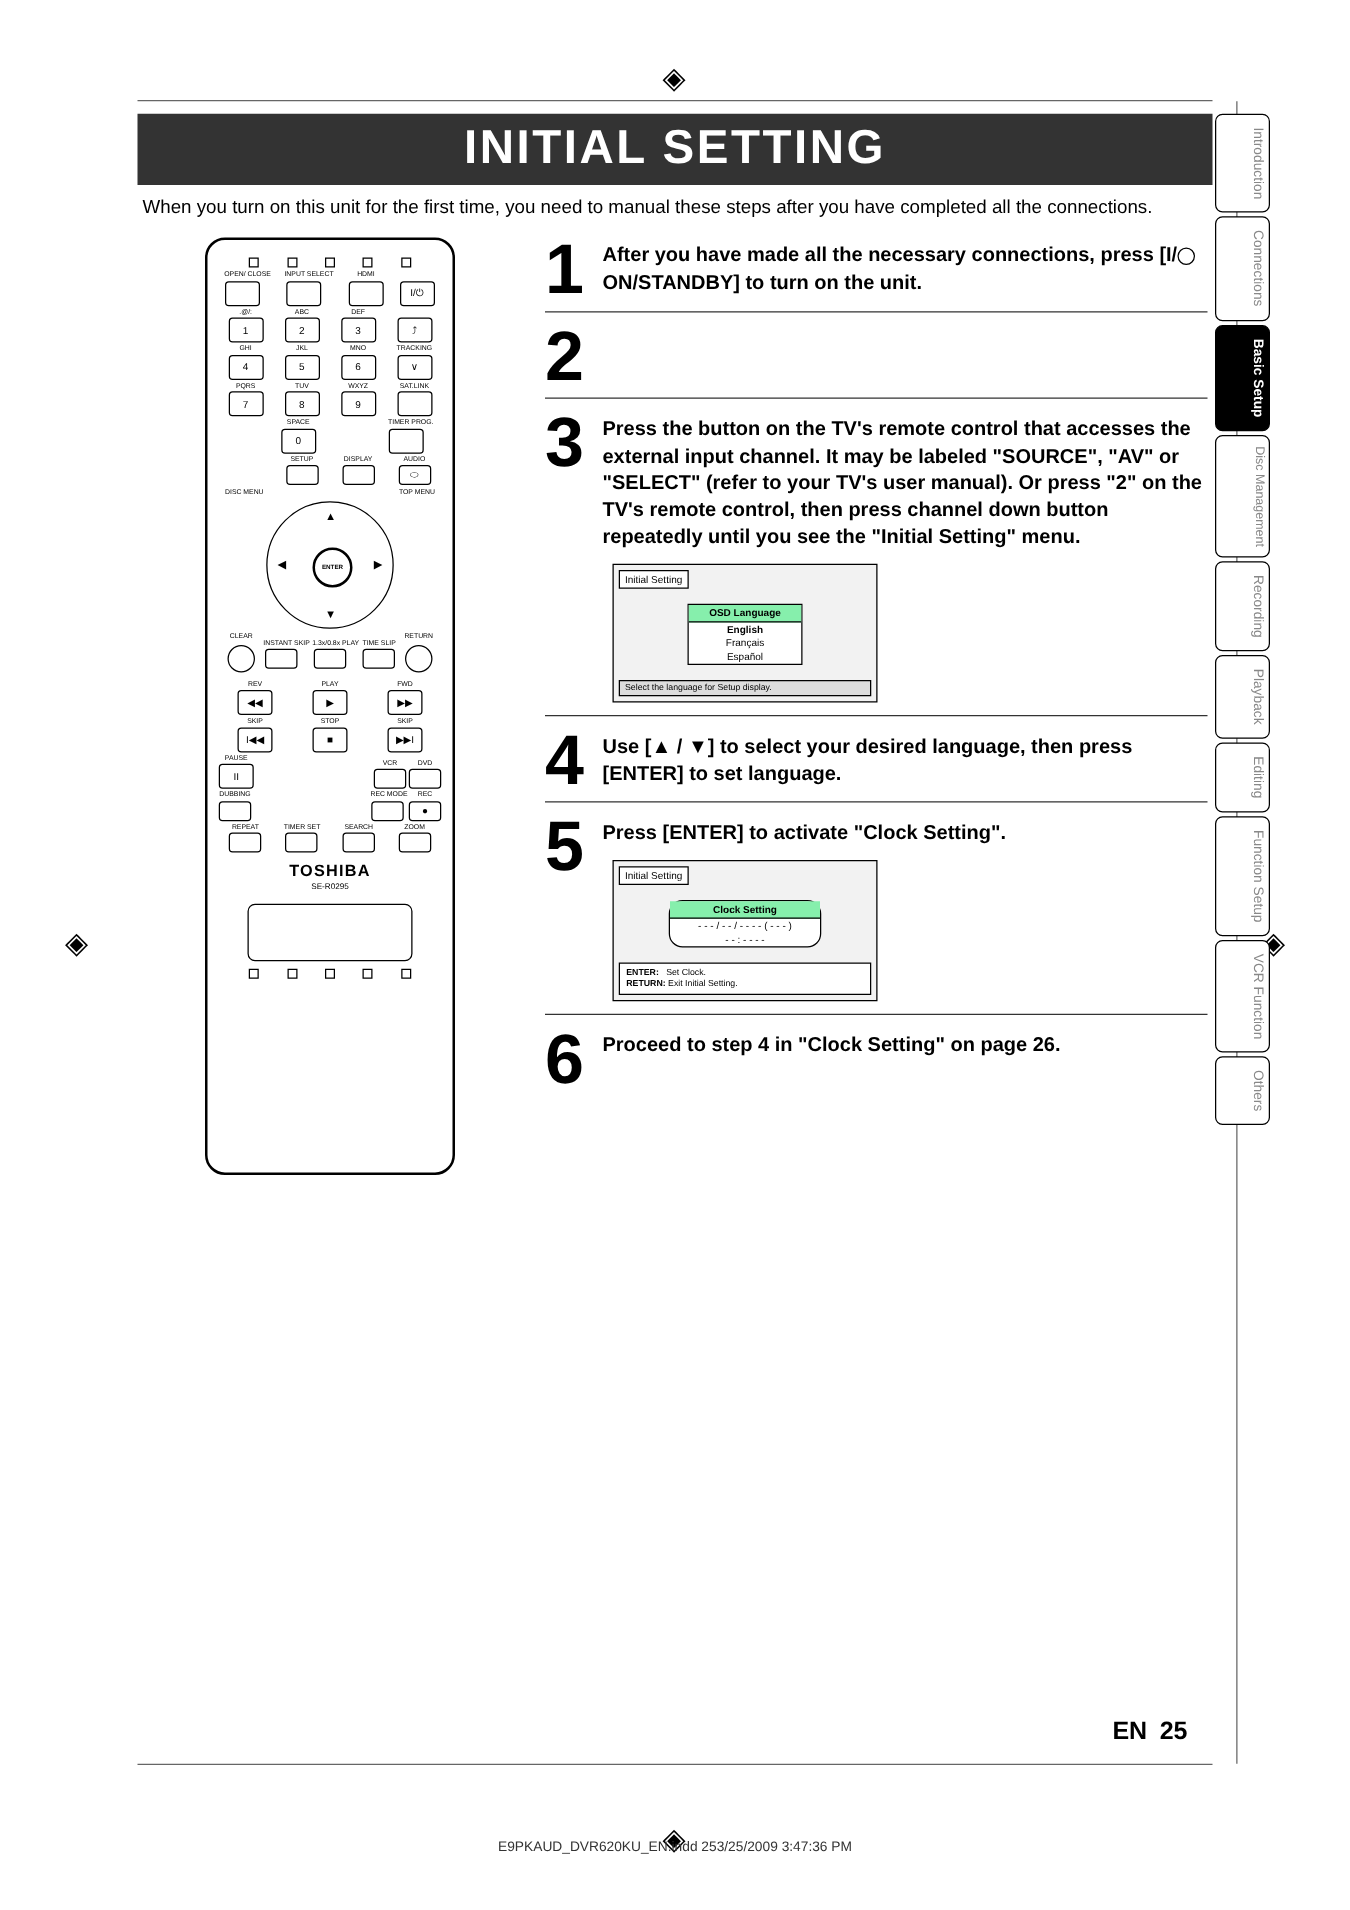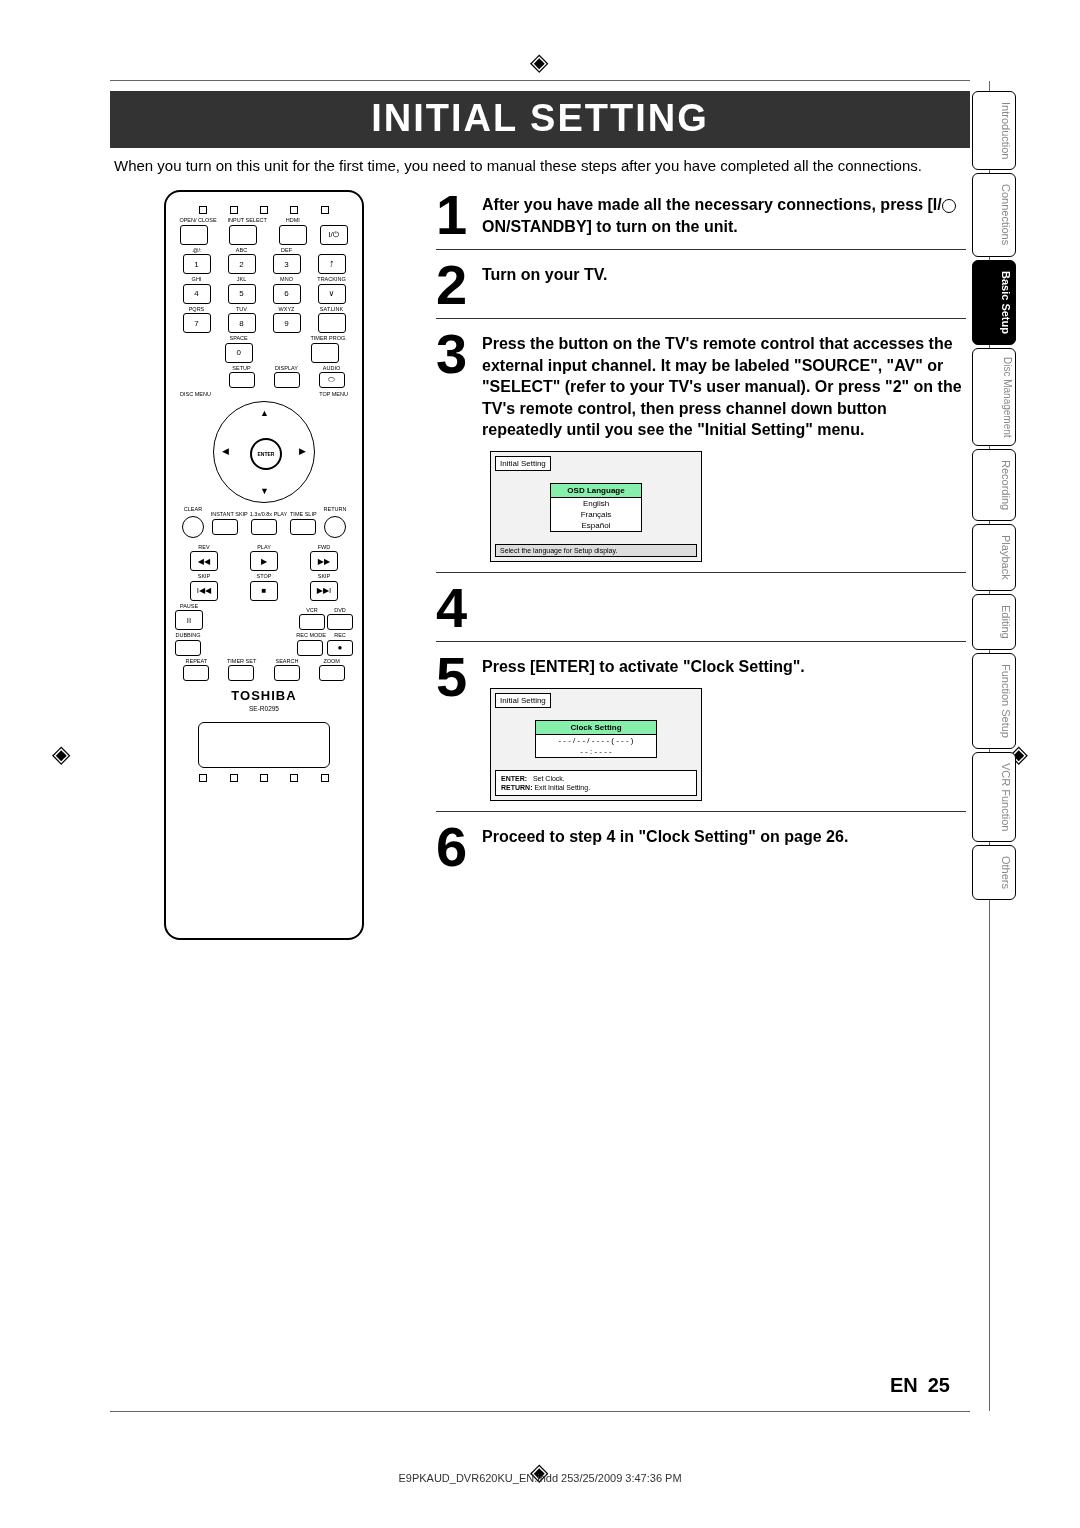--- a/index.html
+++ b/index.html
@@ -410,57 +410,59 @@
         <div class="step-num">1</div>
         <div class="step-body">
           <div class="step-text">
             <span>After you have made all the necessary connections, press [I/</span><span class="power-icon"></span><span> ON/STANDBY] to turn on the unit.</span>
           </div>
         </div>
       </div>
 
       <div class="step">
         <div class="step-num">2</div>
-        <div class="step-body">
-          <div class="step-text">Turn on your TV.</div>
-        </div>
       </div>
 
       <div class="step" style="border-bottom:none; padding-bottom:0;">
         <div class="step-num">3</div>
         <div class="step-body">
           <div class="step-text">Press the button on the TV's remote control that accesses the external input channel. It may be labeled "SOURCE", "AV" or "SELECT" (refer to your TV's user manual). Or press "2" on the TV's remote control, then press channel down button repeatedly until you see the "Initial Setting" menu.</div>
           <div class="osd-box">
             <span class="osd-title">Initial Setting</span>
             <div class="osd-inner">
               <div class="osd-option-box">
                 <div class="osd-option-header">OSD Language</div>
-                <div class="osd-option-row" style="font-weight:normal">English</div>
+                <div class="osd-option-row" style="font-weight:bold">English</div>
                 <div class="osd-option-row">Français</div>
                 <div class="osd-option-row">Español</div>
               </div>
             </div>
             <div class="osd-foot">Select the language for Setup display.</div>
           </div>
         </div>
       </div>
       <div style="border-bottom:1px solid #333; margin-bottom:10px;"></div>
 
       <div class="step">
         <div class="step-num">4</div>
+        <div class="step-body">
+          <div class="step-text">
+            <span>Use [</span><span class="tri-up"></span> / <span class="tri-dn"></span><span>] to select your desired language, then press [ENTER] to set language.</span>
+          </div>
+        </div>
       </div>
 
       <div class="step" style="border-bottom:none; padding-bottom:0;">
         <div class="step-num">5</div>
         <div class="step-body">
           <div class="step-text">Press [ENTER] to activate "Clock Setting".</div>
           <div class="osd-box">
             <span class="osd-title">Initial Setting</span>
             <div class="osd-inner">
-              <div class="osd-option-box" style="width:120px;">
+              <div class="osd-option-box" style="width:120px;border-radius:11px;">
                 <div class="osd-option-header">Clock Setting</div>
                 <div class="osd-option-row">- - -  /  - -  /  - - - -  ( - - - )</div>
                 <div class="osd-option-row">- -  :  - -  - -</div>
               </div>
             </div>
             <div class="osd-foot-lines">
               <div><b>ENTER:</b>&nbsp;&nbsp;&nbsp;<span>Set Clock.</span></div>
               <div><b>RETURN:</b>&nbsp;<span>Exit Initial Setting.</span></div>
             </div>
           </div>

